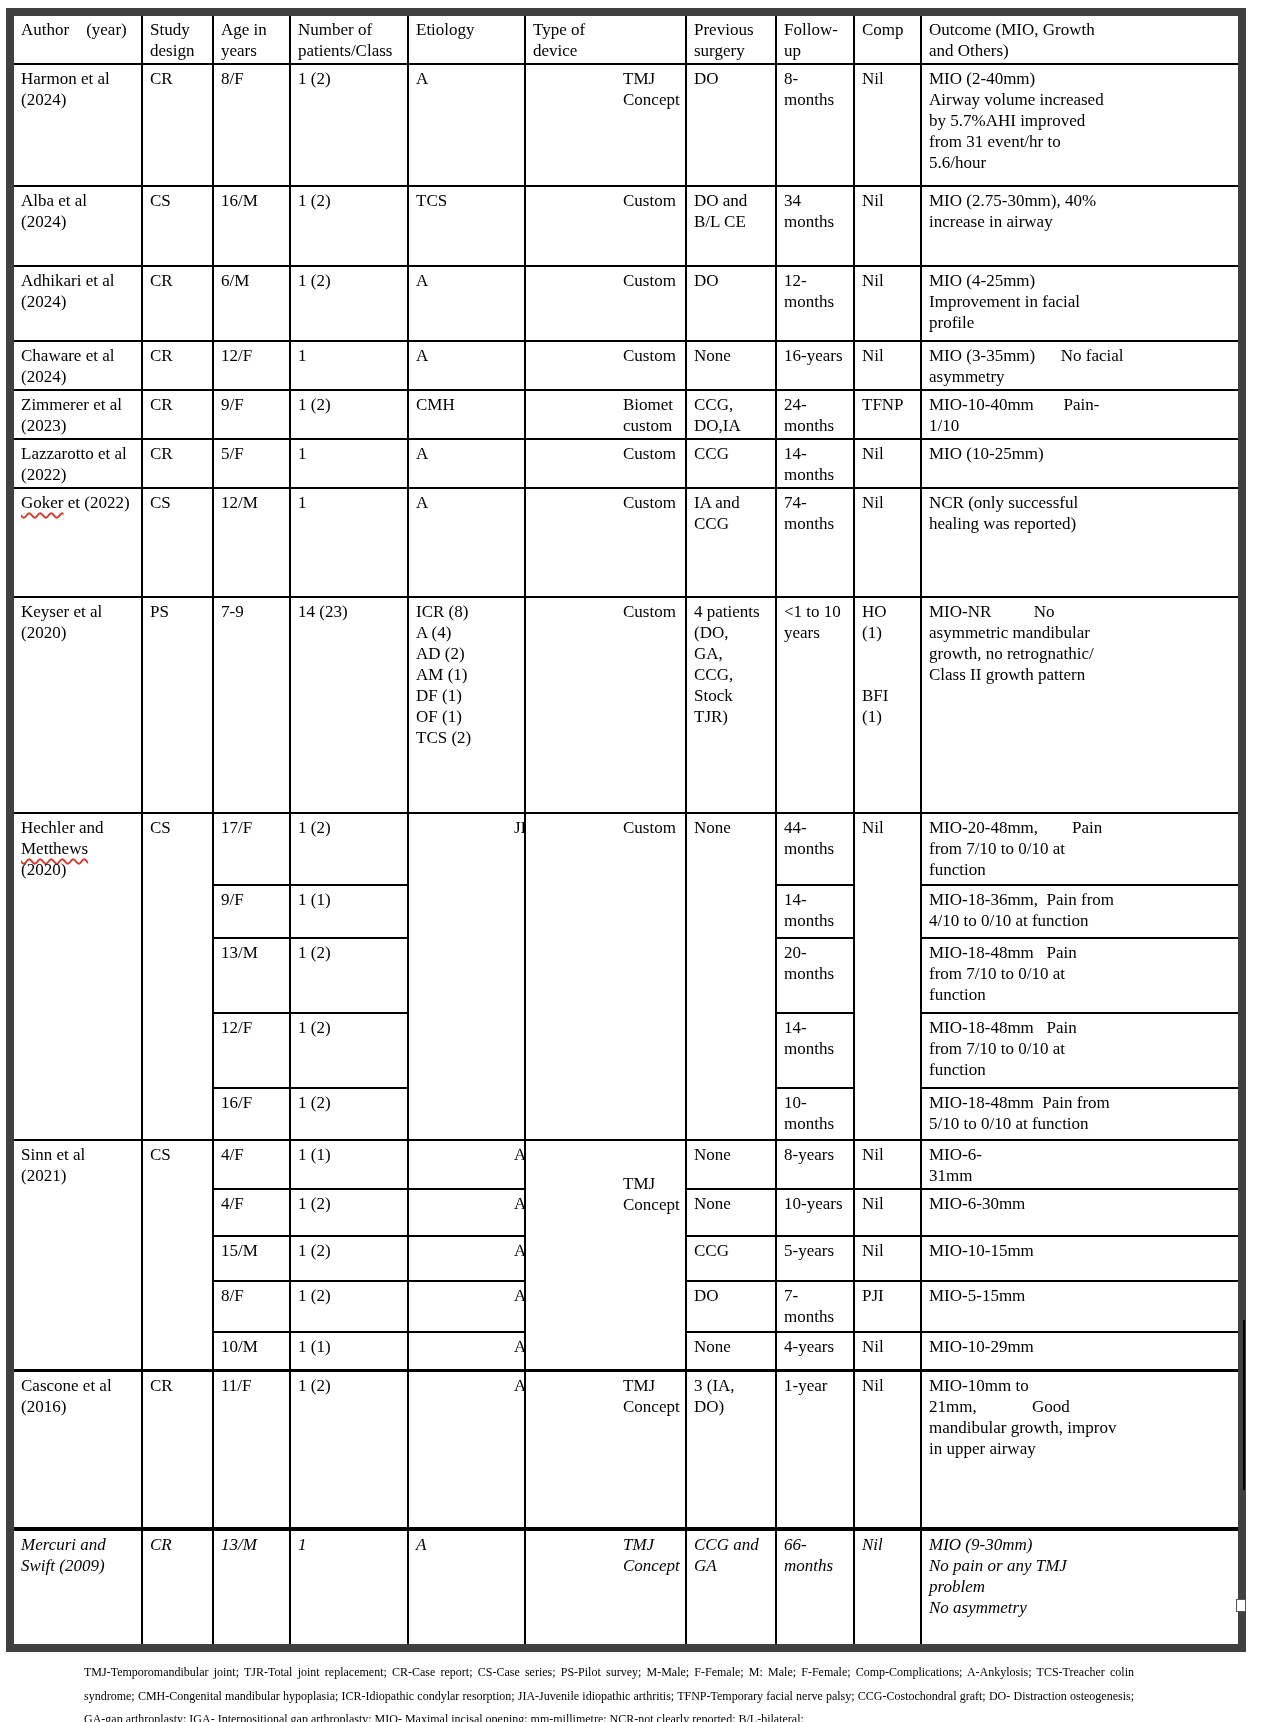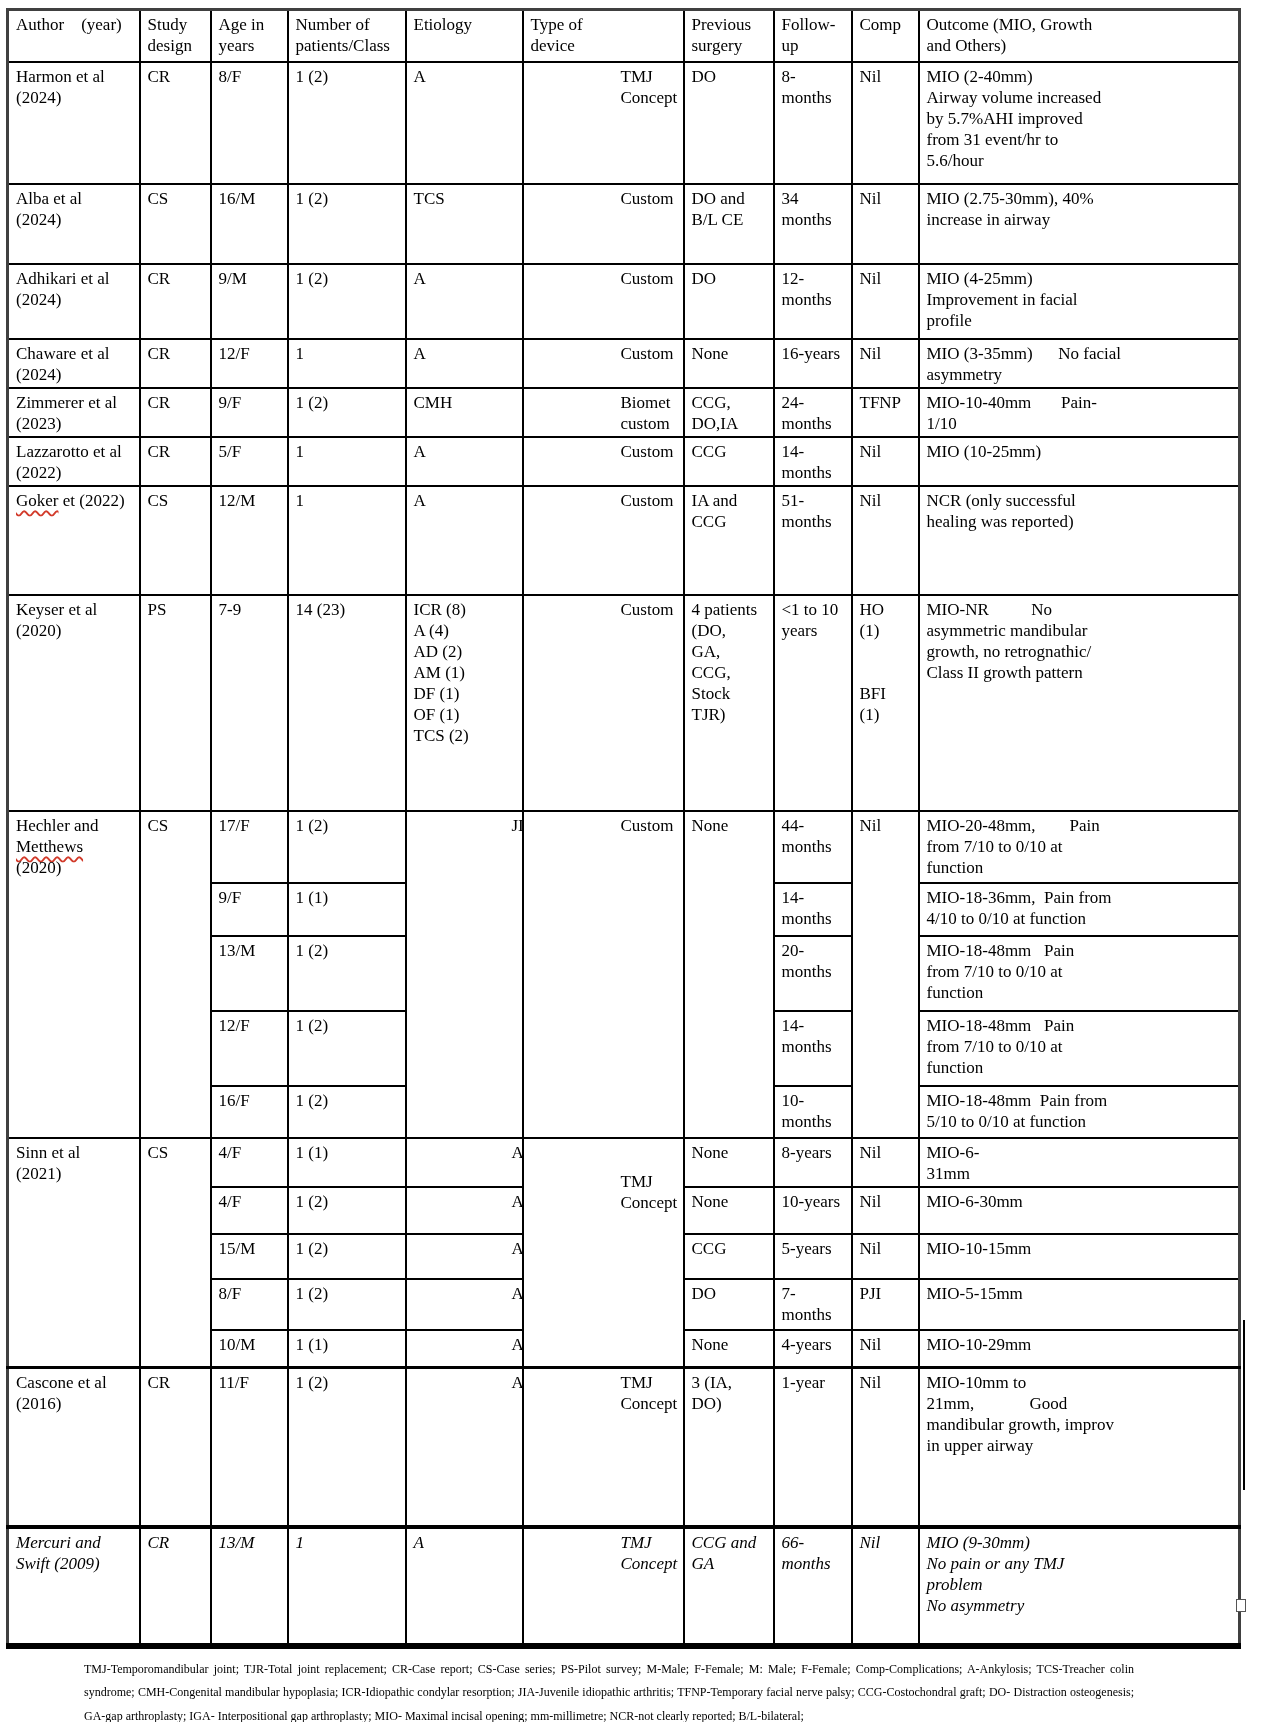--- a/index.html
+++ b/index.html
@@ -10,21 +10,21 @@
     background: #ffffff;
     font-family: "Liberation Serif", serif;
     color: #000;
     overflow: hidden;
   }
   table.review {
     border-collapse: collapse;
     table-layout: fixed;
     width: 1232px;
     margin: 8px 0 0 6px;
-    border: 3px solid #404040;
+    border: 8px solid #404040;
   }
   td, th {
     border: 2px solid #000;
     vertical-align: top;
     padding: 3px 6px 2px 7px;
     font-size: 17px;
     line-height: 21px;
     font-weight: normal;
     text-align: left;
     overflow: hidden;
@@ -140,21 +140,21 @@
 months</td>
       <td class="pw">Nil</td>
       <td class="pw">MIO (2.75-30mm), 40%
 increase in airway</td>
     </tr>
 
     <tr style="height:75px">
       <td class="pw">Adhikari et al
 (2024)</td>
       <td class="pw">CR</td>
-      <td class="pw">9/M</td>
+      <td class="pw">6/M</td>
       <td class="pw">1 (2)</td>
       <td class="pw">A</td>
       <td class="pw dev">Custom</td>
       <td class="pw">DO</td>
       <td class="pw">12-
 months</td>
       <td class="pw">Nil</td>
       <td class="pw">MIO (4-25mm)
 Improvement in facial
 profile</td>
@@ -210,21 +210,21 @@
 
     <tr style="height:109px">
       <td class="pw"><span class="sq">Goker</span><span> et (2022)</span></td>
       <td class="pw">CS</td>
       <td class="pw">12/M</td>
       <td class="pw">1</td>
       <td class="pw">A</td>
       <td class="pw dev">Custom</td>
       <td class="pw">IA and
 CCG</td>
-      <td class="pw">51-
+      <td class="pw">74-
 months</td>
       <td class="pw">Nil</td>
       <td class="pw">NCR (only successful
 healing was reported)</td>
     </tr>
 
     <tr style="height:216px">
       <td class="pw">Keyser et al
 (2020)</td>
       <td class="pw">PS</td>

